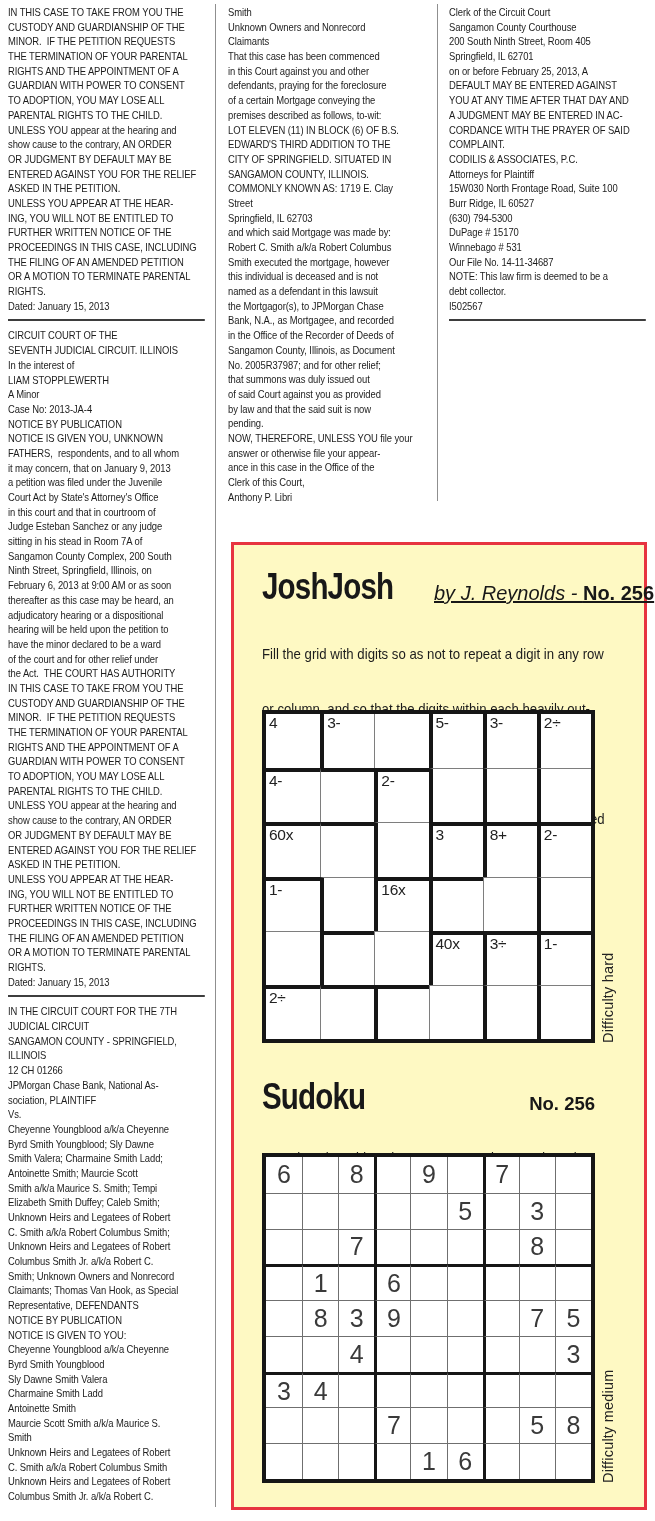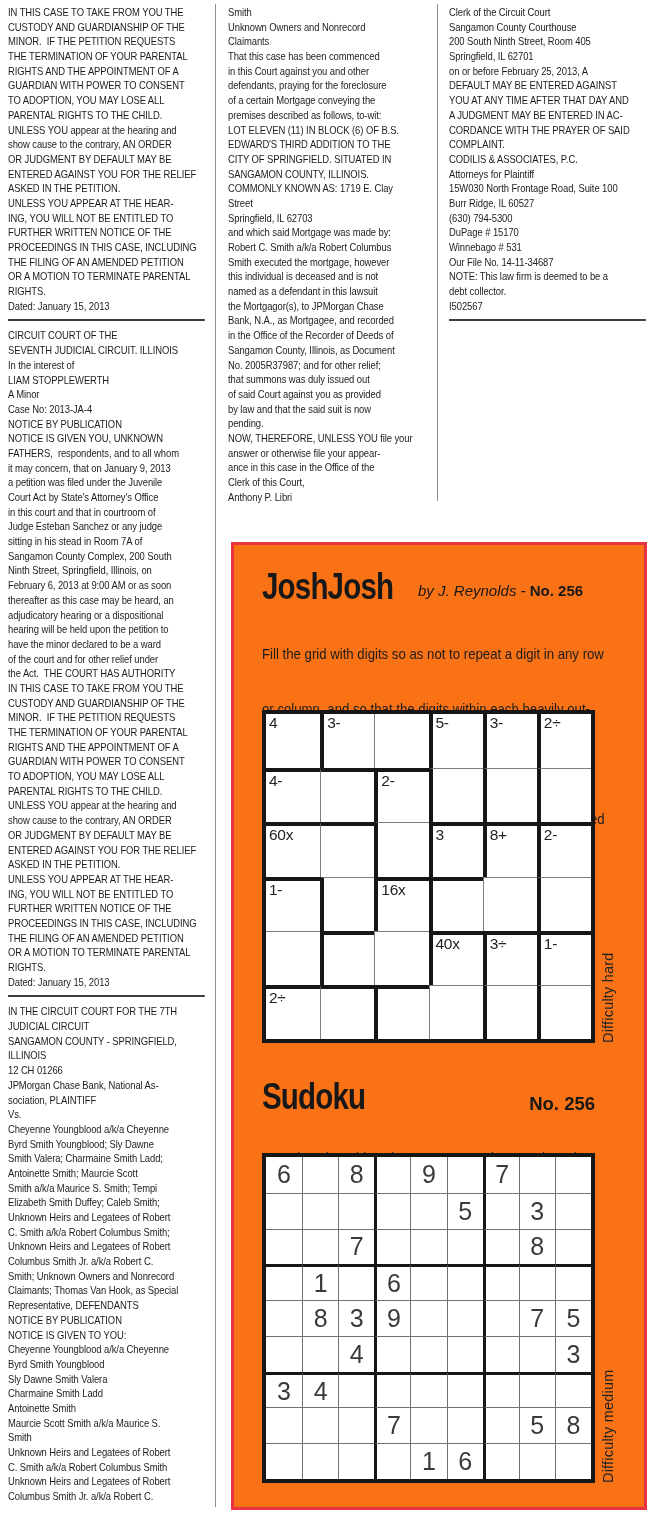--- a/index.html
+++ b/index.html
@@ -16,31 +16,31 @@
     font-size:11.8px;line-height:14.68px;white-space:pre;
     letter-spacing:-0.1px;color:#1c1c1c;
   }
   .col-divider{
     height:0;border-top:2px solid #3d3d3d;margin:6px 2px 7px 0;width:246px;
   }
   .vrule{position:absolute;width:1px;background:#8f8f8f;}
   
   .puzzle-box{
     position:absolute;left:231px;top:542px;width:410px;height:962px;
-    border:3px solid #e73440;background:#f97316;
+    border:3px solid #e73440;background:#fef9c3;
   }
   .jj-title,.sd-title{
     position:absolute;left:28px;font-weight:bold;font-size:36px;
     letter-spacing:-1px;color:#181818;transform:scaleX(0.82);transform-origin:0 0;
     white-space:pre;
   }
   .jj-title{top:21px;}
   .sd-title{top:531px;}
   .jj-byline{
-    position:absolute;left:184px;top:37px;font-size:15px;color:#181818;white-space:pre;
+    position:absolute;left:200px;top:37px;font-size:20px;color:#181818;white-space:pre;text-decoration:underline;
   }
   .jj-byline .by{font-style:italic;}
   .jj-byline .num{font-weight:bold;font-style:normal;}
   .sd-number{
     position:absolute;left:28px;top:548px;width:333px;text-align:right;
     font-weight:bold;font-size:18.5px;color:#181818;
   }
   .instr{
     position:absolute;left:28px;width:430px;
     transform:scaleX(0.88);transform-origin:0 0;

